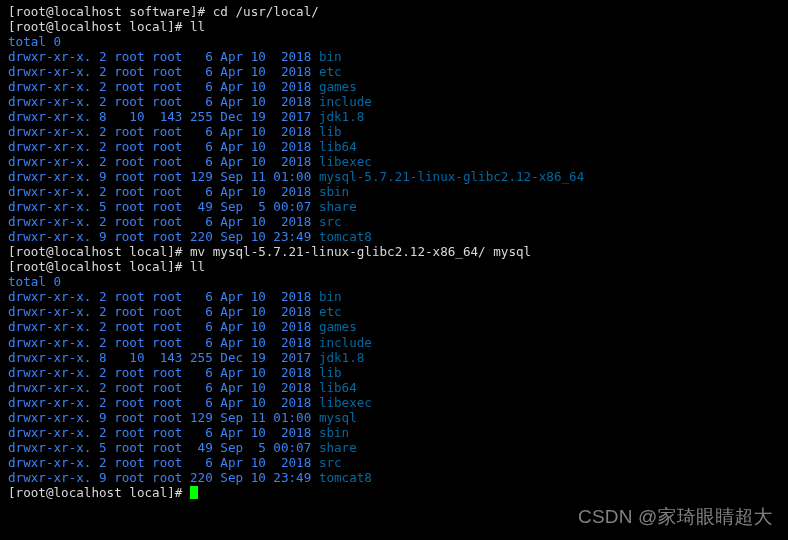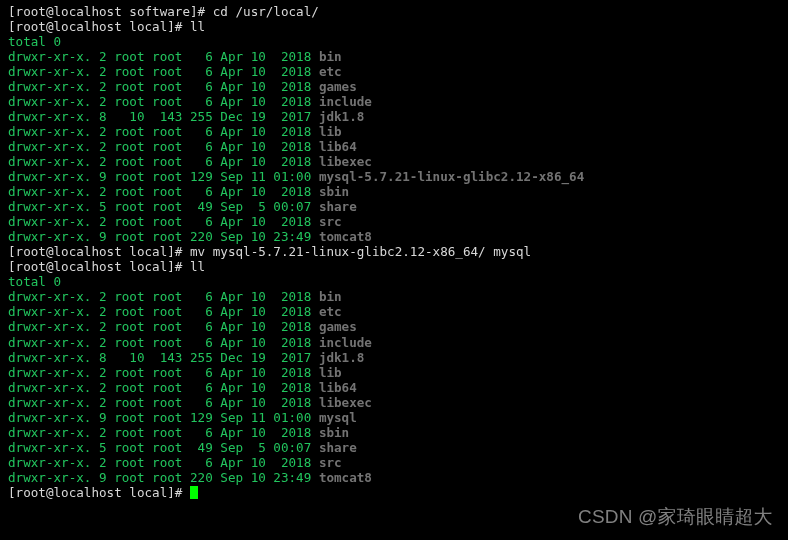--- a/index.html
+++ b/index.html
@@ -25,22 +25,22 @@
     right: 0;
     white-space: pre;
   }
   .line {
     height: 15.05px;
     white-space: pre;
     font-variant-ligatures: none;
     letter-spacing: 0px;
   }
   .seg-prompt { color: #d8d8d8; }
-  .seg-plain  { color: #22c55e; }
-  .seg-dir    { color: #737373; font-weight: bold; }
+  .seg-plain  { color: #3b82f6; }
+  .seg-dir    { color: #0369a1; font-weight: normal; }
   .cursor {
     display: inline-block;
     width: 7.58px;
     height: 13px;
     background: #00ff00;
     vertical-align: -2px;
   }
   #watermark {
     position: absolute;
     left: 578px;

